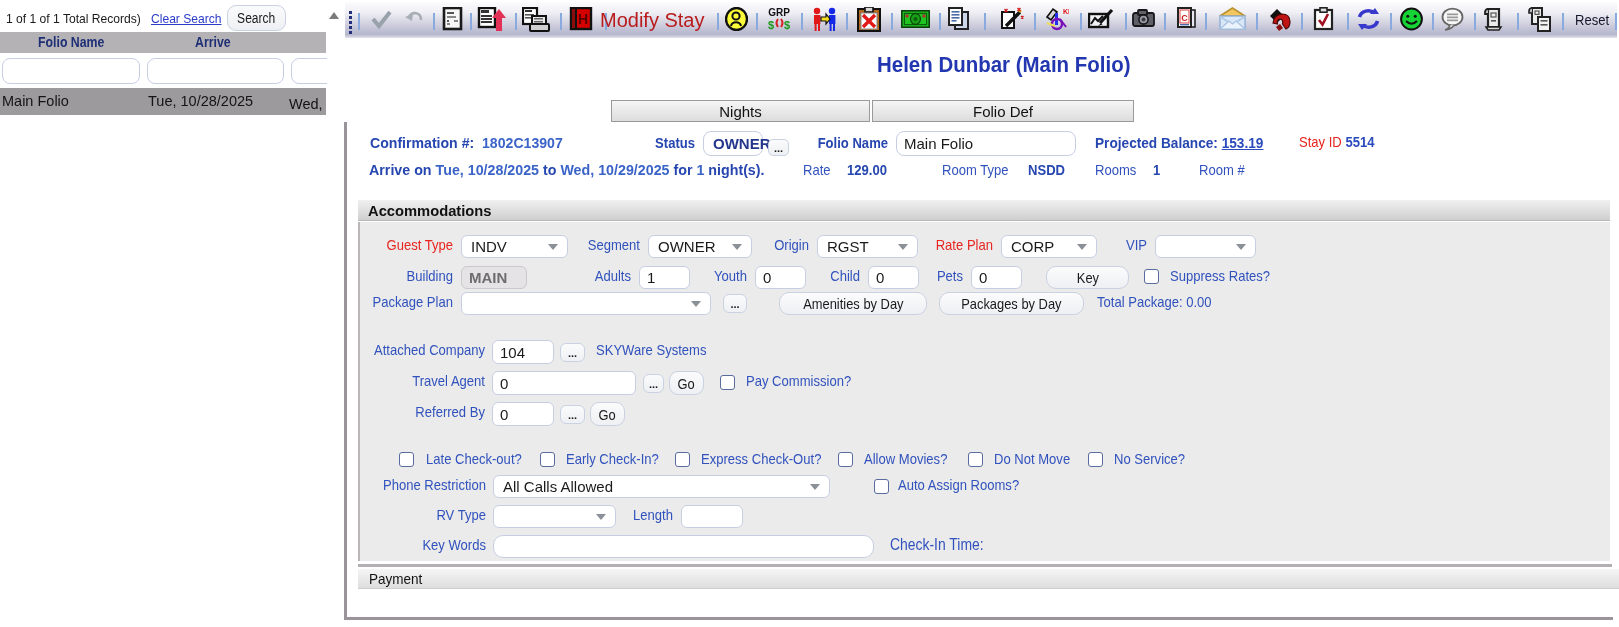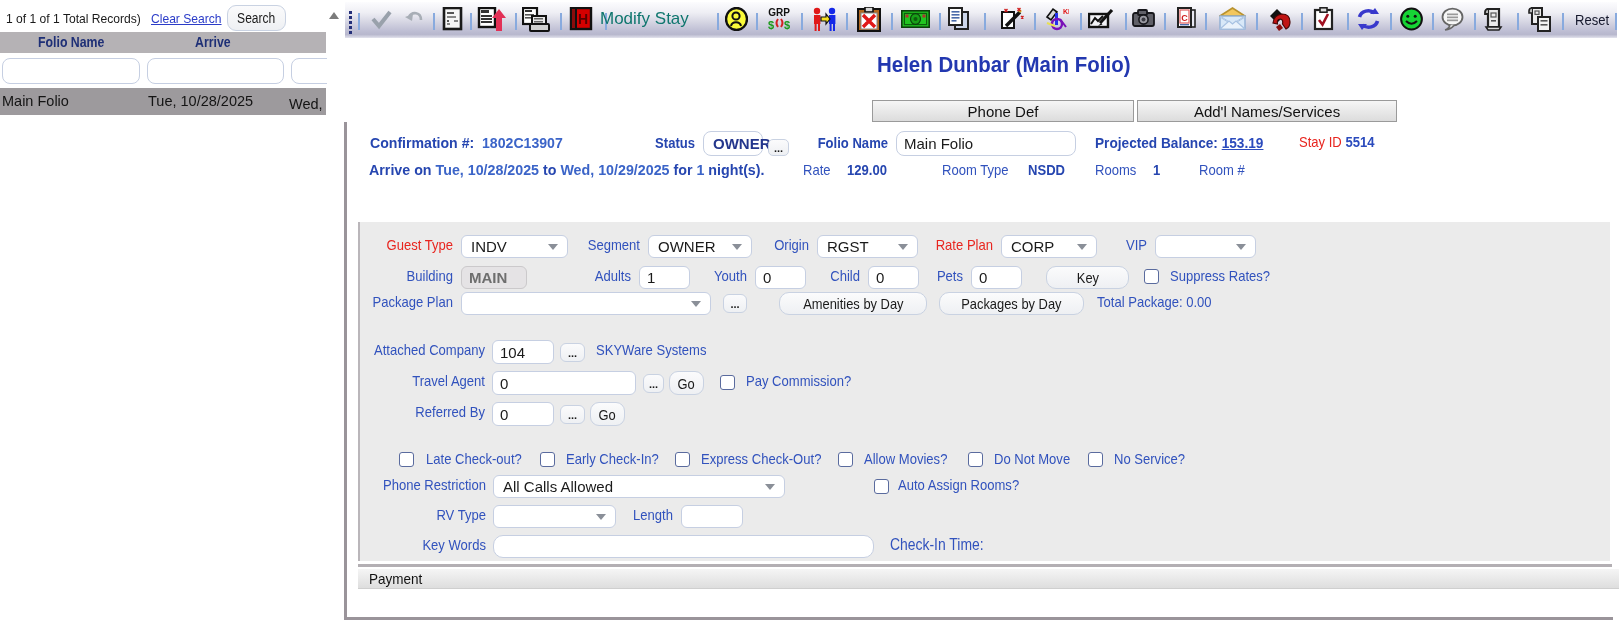--- a/index.html
+++ b/index.html
@@ -86,21 +86,21 @@
         <rect x="0" y="11" width="19" height="7" rx="1" fill="#cfcfcf" stroke="#111" stroke-width="2"></rect>
       </g>
     </svg>
 <div class="sep" style="left:560px"></div>
 <svg class="ticon" style="left:569px" width="25" height="24">
       <rect x="2" y="1" width="20" height="21" fill="#d40000" stroke="#111" stroke-width="2.4"></rect>
       <rect x="2" y="1" width="5" height="21" fill="#8a0c0c" stroke="#111" stroke-width="2"></rect>
       <text x="14" y="17" font-size="14" font-weight="bold" fill="#5a0000" text-anchor="middle" font-family="Liberation Sans">H</text>
     </svg>
 <div class="sep" style="left:605px"></div>
-<div class="abs" style="left:600px;top:9px;font-size:17px;color:#0f766e">Modify Stay</div>
+<div class="abs" style="left:600px;top:9px;font-size:20px;color:#b91c1c">Modify Stay</div>
 <div class="sep" style="left:717px"></div>
 <svg class="ticon" style="left:725px" width="23" height="24">
       <ellipse cx="11.5" cy="12" rx="10.5" ry="11" fill="#fbfb3a" stroke="#111" stroke-width="2.4"></ellipse>
       <circle cx="11" cy="9" r="3.6" fill="none" stroke="#111" stroke-width="2"></circle>
       <path d="M6 19 c1 -5 9 -5 10 0" fill="none" stroke="#111" stroke-width="2"></path>
     </svg>
 <div class="sep" style="left:756px"></div>
 <svg class="ticon" style="left:767px" width="24" height="25">
       <text x="12" y="9" font-size="10" font-weight="bold" fill="#111" text-anchor="middle" font-family="Liberation Sans">GRP</text>
       <text x="4" y="22" font-size="11" font-weight="bold" fill="#1c9a1c" text-anchor="middle" font-family="Liberation Sans">$</text>
@@ -242,22 +242,22 @@
       <rect x="10" y="10" width="12" height="14" fill="#f2f2f2" stroke="#222" stroke-width="2"></rect>
       <rect x="12.5" y="13" width="7" height="1.6" fill="#555"></rect>
       <rect x="12.5" y="17" width="7" height="1.6" fill="#555"></rect>
     </svg>
 <div class="sep" style="left:1562px"></div>
 <div class="abs" style="left:1575px;top:11px;font-size:15.5px;color:#15182c;transform:scaleX(.84);transform-origin:0 50%">Reset</div>
 <div class="sep" style="left:1615px"></div>
 
 <div class="abs" style="left:877px;top:52px;color:#2338b0;font-size:22px;font-weight:bold;white-space:nowrap;transform:scaleX(.93);transform-origin:0 50%">Helen Dunbar (Main Folio)</div>
 
-<div class="tab abs" style="left:872px;top:100px;width:262px;height:22px;background:linear-gradient(#f6f6f6,#dcdcdc);border:1px solid #9a9a9a;display:flex;align-items:center;justify-content:center;font-size:15px;color:#111">Phone Def</div>
-<div class="tab abs" style="left:1137px;top:100px;width:260px;height:22px;background:linear-gradient(#f6f6f6,#dcdcdc);border:1px solid #9a9a9a;display:flex;align-items:center;justify-content:center;font-size:15px;color:#111">Add'l Names/Services</div>
+<div class="tab abs" style="left:611px;top:100px;width:259px;height:22px;background:linear-gradient(#f6f6f6,#dcdcdc);border:1px solid #9a9a9a;display:flex;align-items:center;justify-content:center;font-size:15px;color:#111">Nights</div>
+<div class="tab abs" style="left:872px;top:100px;width:262px;height:22px;background:linear-gradient(#f6f6f6,#dcdcdc);border:1px solid #9a9a9a;display:flex;align-items:center;justify-content:center;font-size:15px;color:#111">Folio Def</div>
 
 <div class="abs" style="left:344px;top:122px;width:3px;height:496px;background:#9a949a"></div>
 <div class="abs" style="left:344px;top:617px;width:1269px;height:3px;background:#9a949a"></div>
 
 <div class="labb" style="left:370px;top:134px;transform:scaleX(.94)">Confirmation #:&nbsp; <span style="color:#3b64c8">1802C13907</span></div>
 <div class="labb r" style="left:560px;top:134px;width:135px">Status</div>
 <div class="drop" style="left:703px;top:131px;width:60px;height:25px;border-radius:8px;color:#24368c;font-weight:bold">OWNER</div>
 <div class="btn" style="left:768px;top:139px;width:21px;height:17px;border-radius:5px;font-size:11px;font-weight:bold">...</div>
 <div class="labb r" style="left:760px;top:134px;width:128px">Folio Name</div>
 <div class="inp" style="left:896px;top:131px;width:180px;height:25px;border-radius:8px">Main Folio</div>
@@ -266,20 +266,23 @@
 
 <div class="labb" style="left:369px;top:161px;transform:scaleX(.95)">Arrive on <span style="color:#3b64c8">Tue, 10/28/2025</span> to <span style="color:#3b64c8">Wed, 10/29/2025</span> for <span style="color:#3b64c8">1</span> night(s).</div>
 <div class="lab" style="left:803px;top:161px">Rate</div>
 <div class="labb" style="left:847px;top:161px">129.00</div>
 <div class="lab" style="left:942px;top:161px">Room Type</div>
 <div class="labb" style="left:1028px;top:161px">NSDD</div>
 <div class="lab" style="left:1095px;top:161px">Rooms</div>
 <div class="labb" style="left:1153px;top:161px">1</div>
 <div class="lab" style="left:1199px;top:161px">Room #</div>
 
+<div class="abs" style="left:358px;top:200px;width:1252px;height:21px;background:linear-gradient(#f0f0f0,#cfcfcf);border-bottom:1px solid #b8b8b8">
+  <span style="position:absolute;left:10px;top:2px;font-size:15.5px;font-weight:bold;color:#111;transform:scaleX(.95);transform-origin:0 50%">Accommodations</span>
+</div>
 <div class="abs" style="left:358px;top:222px;width:1252px;height:339px;background:#ebebeb;border-left:2px solid #bab6ba"></div>
 <div class="abs" style="left:358px;top:564px;width:1254px;height:3px;background:#b3afb3"></div>
 
 <div class="labr r" style="left:340px;top:235.5px;width:113px">Guest Type</div>
 <div class="drop" style="left:461px;top:235px;width:107px;height:23px">INDV<span class="car"></span></div>
 <div class="lab r" style="left:520px;top:235.5px;width:120px">Segment</div>
 <div class="drop" style="left:648px;top:235px;width:104px;height:23px">OWNER<span class="car"></span></div>
 <div class="lab r" style="left:700px;top:235.5px;width:109px">Origin</div>
 <div class="drop" style="left:817px;top:235px;width:101px;height:23px">RGST<span class="car"></span></div>
 <div class="labr r" style="left:880px;top:235.5px;width:113px">Rate Plan</div>
@@ -346,21 +349,21 @@
 <div class="cb" style="left:675px;top:452px"></div>
 <div class="lab" style="left:701px;top:450px">Express Check-Out?</div>
 <div class="cb" style="left:838px;top:452px"></div>
 <div class="lab" style="left:864px;top:450px">Allow Movies?</div>
 <div class="cb" style="left:968px;top:452px"></div>
 <div class="lab" style="left:994px;top:450px">Do Not Move</div>
 <div class="cb" style="left:1088px;top:452px"></div>
 <div class="lab" style="left:1114px;top:450px">No Service?</div>
 
 <div class="lab r" style="left:340px;top:476px;width:146px">Phone Restriction</div>
-<div class="drop" style="left:493px;top:475px;width:292px;height:23px">All Calls Allowed<span class="car"></span></div>
+<div class="drop" style="left:493px;top:475px;width:337px;height:23px">All Calls Allowed<span class="car"></span></div>
 <div class="cb" style="left:874px;top:479px"></div>
 <div class="lab" style="left:898px;top:476px">Auto Assign Rooms?</div>
 
 <div class="lab r" style="left:340px;top:506px;width:146px">RV Type</div>
 <div class="drop" style="left:493px;top:505px;width:123px;height:23px">
       <span class="car"></span>
     </div>
 <div class="lab r" style="left:560px;top:506px;width:113px">Length</div>
 <div class="inp" style="left:681px;top:505px;width:62px;height:23px"></div>
 

